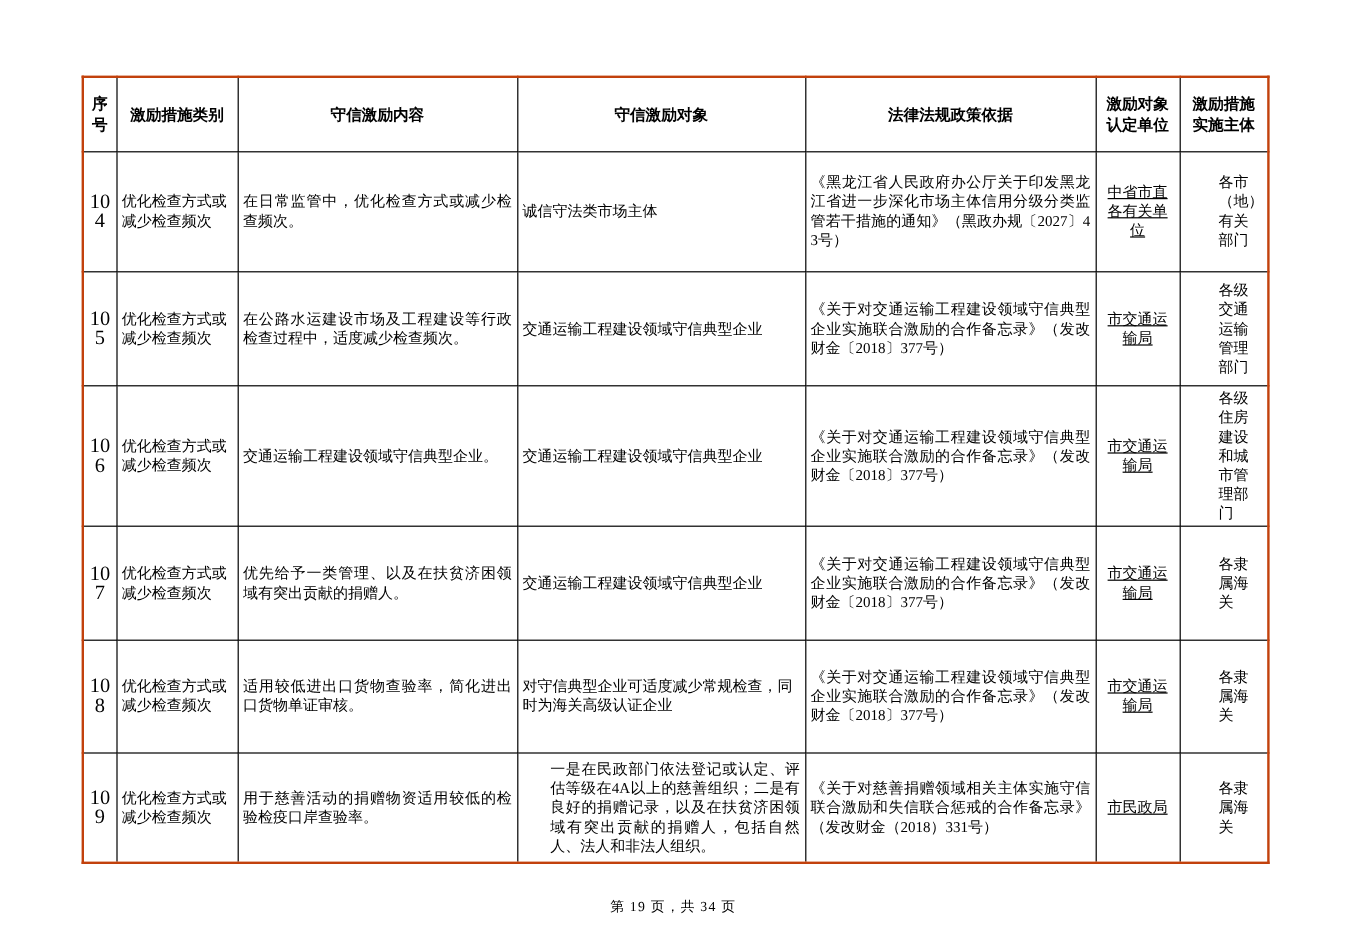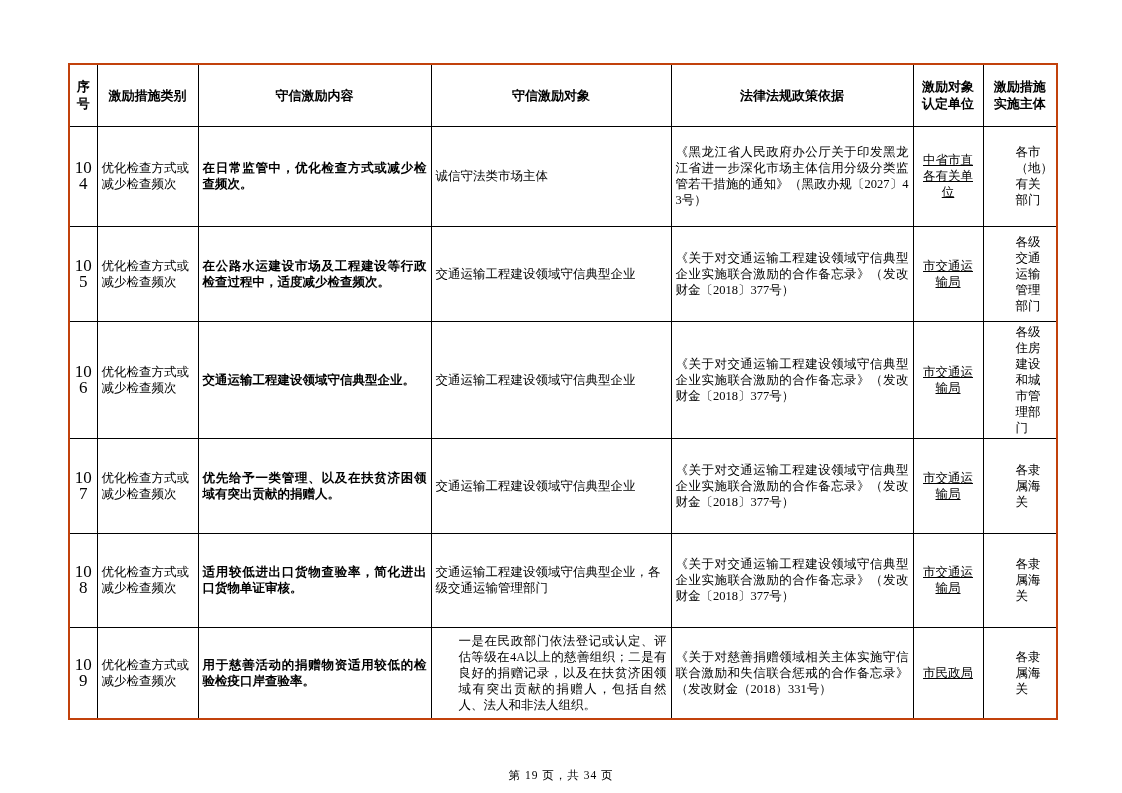--- a/index.html
+++ b/index.html
@@ -42,35 +42,34 @@
     text-align: center;
     line-height: 17px;
   }
   tr.h-header { height: 62px; }
   tr.rh-a { height: 100px; }
   tr.rh-b { height: 95px; }
   tr.rh-c { height: 94px; }
   tr.rh-d { height: 92px; }
   td.c-id { text-align: center; padding: 4px 1px; font-size: 17px; }
   td.c-cat { text-align: left; }
-  td.c-content { text-align: justify; font-weight: bold; }
+  td.c-content { text-align: justify; }
   td.c-target { text-align: left; }
   td.c-target.justify { text-align: justify; padding-left: 27px; }
   td.c-basis { text-align: justify; }
   td.c-unit { text-align: center; text-decoration: underline; }
   td.c-impl { text-align: left; padding-left: 32px; }
   .footer {
     position: absolute;
     left: 0;
     top: 748px;
     width: 100%;
     text-align: center;
     font-size: 11.5px;
     letter-spacing: 1px;
-    margin-top: 20px;
   }
 </style>
 </head>
 <body>
 
 <div class="page">
 
   <table class="doc-table">
     <colgroup>
       <col style="width:28px">
@@ -126,21 +125,21 @@
         <td class="c-content">优先给予一类管理、以及在扶贫济困领域有突出贡献的捐赠人。</td>
         <td class="c-target">交通运输工程建设领域守信典型企业</td>
         <td class="c-basis">《关于对交通运输工程建设领域守信典型企业实施联合激励的合作备忘录》（发改财金〔2018〕377号）</td>
         <td class="c-unit">市交通运输局</td>
         <td class="c-impl">各隶属海关</td>
       </tr>
       <tr class="rh-c">
         <td class="c-id">108</td>
         <td class="c-cat">优化检查方式或减少检查频次</td>
         <td class="c-content">适用较低进出口货物查验率，简化进出口货物单证审核。</td>
-        <td class="c-target">交通运输工程建设领域守信典型企业，各级交通运输管理部门</td>
+        <td class="c-target">对守信典型企业可适度减少常规检查，同时为海关高级认证企业</td>
         <td class="c-basis">《关于对交通运输工程建设领域守信典型企业实施联合激励的合作备忘录》（发改财金〔2018〕377号）</td>
         <td class="c-unit">市交通运输局</td>
         <td class="c-impl">各隶属海关</td>
       </tr>
       <tr class="rh-d">
         <td class="c-id">109</td>
         <td class="c-cat">优化检查方式或减少检查频次</td>
         <td class="c-content">用于慈善活动的捐赠物资适用较低的检验检疫口岸查验率。</td>
         <td class="c-target justify">一是在民政部门依法登记或认定、评估等级在4A以上的慈善组织；二是有良好的捐赠记录，以及在扶贫济困领域有突出贡献的捐赠人，包括自然人、法人和非法人组织。</td>
         <td class="c-basis">《关于对慈善捐赠领域相关主体实施守信联合激励和失信联合惩戒的合作备忘录》（发改财金（2018）331号）</td>

